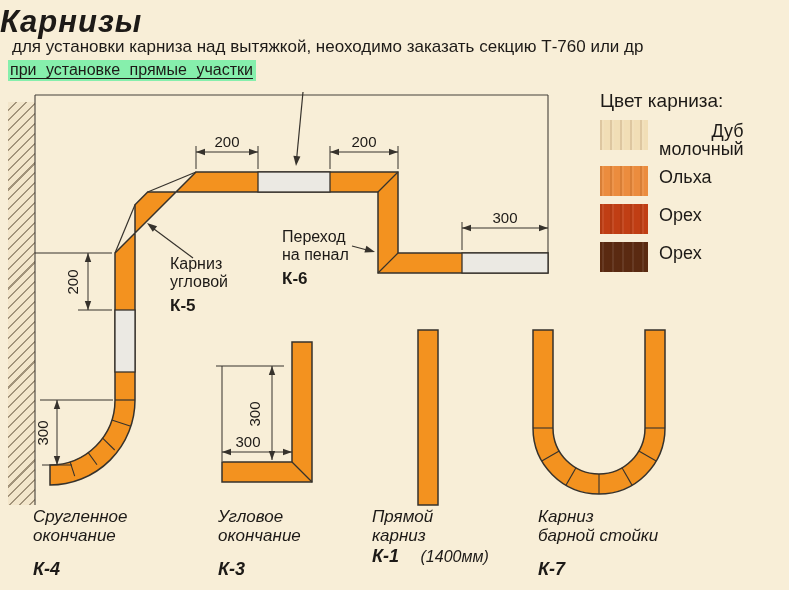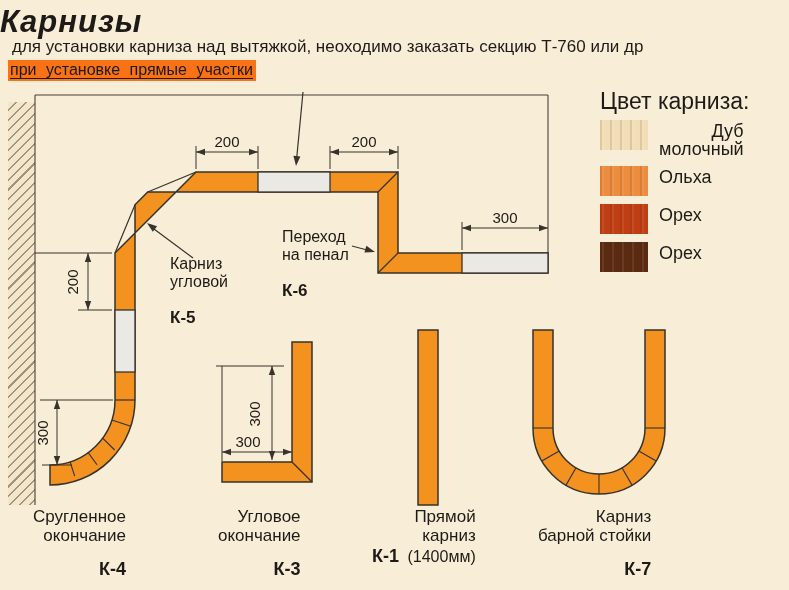--- a/index.html
+++ b/index.html
@@ -5,42 +5,42 @@
   * { margin:0; padding:0; box-sizing:border-box; }
   html,body { width:789px; height:590px; overflow:hidden; }
   body { font-family:"Liberation Sans", sans-serif; color:#1d1a17; }
   #root { position:relative; width:789px; height:590px; background:#f8eed7; }
 
   .title { position:absolute; top:4px; left:0; width:100%; text-align:left;
            font-size:31px; font-weight:bold; font-style:italic; letter-spacing:1px; }
   .subtitle { position:absolute; top:37px; left:12px; width:100%; text-align:left; font-size:17px; }
 
   .note { position:absolute; left:8px; top:60px; font-size:16px; line-height:19px;
-          word-spacing:5px; background:#f97316; padding:0 3px 2px 2px; }
+          word-spacing:5px; background:#86efac; padding:0 3px 2px 2px; }
   .note div { text-decoration:underline; text-underline-offset:3px; }
 
   .wall-hatch { position:absolute; left:8px; top:102px; width:27px; height:403px;
           background-color:#f3e6cb;
           background-image:repeating-linear-gradient(135deg, rgba(0,0,0,0) 0 5.5px, #a2937a 5.5px 7px); }
 
   svg.diagram { position:absolute; left:0; top:0; }
 
   .pre { white-space:pre-line; }
 
   .dlabel { position:absolute; font-size:16px; line-height:18px; }
-  .dlabel .code { font-weight:bold; font-size:17px; margin-top:18px; }
-
-  .item-label { position:absolute; font-size:17px; line-height:19px;text-align:right; }
+  .dlabel .code { font-weight:bold; font-size:17px; margin-top:6px; }
+
+  .item-label { position:absolute; font-style:italic; font-size:17px; line-height:19px; }
   .item-label .code { font-weight:bold; font-size:18px; margin-top:15px; }
   .item-label .code-line { margin-top:2px; font-size:16px; }
   .item-label .code-line .code { display:inline; margin:0; }
-  .item-label .code-line .size { margin-left:4px; }
+  .item-label .code-line .size { margin-left:17px; }
 
   .color-panel { position:absolute; left:600px; top:90px; width:186px; }
-  .color-heading { font-size:23px; line-height:22px; margin-bottom:8px; }
+  .color-heading { font-size:19px; line-height:22px; margin-bottom:8px; }
   .swatch-row { display:flex; align-items:flex-start; margin-bottom:8px; }
   .swatch { width:48px; height:30px; margin-right:11px; flex:0 0 auto;
             background-image:repeating-linear-gradient(90deg, rgba(80,30,0,0.12) 0 2px,
             rgba(255,255,255,0.08) 2px 4px, rgba(0,0,0,0) 4px 10px); }
   .swatch-label { font-size:18px; line-height:18px; padding-top:2px;text-align:right; }
 </style>
 </head>
 <body>
 
 <div id="root" style="background-color: rgb(248, 238, 215);">

